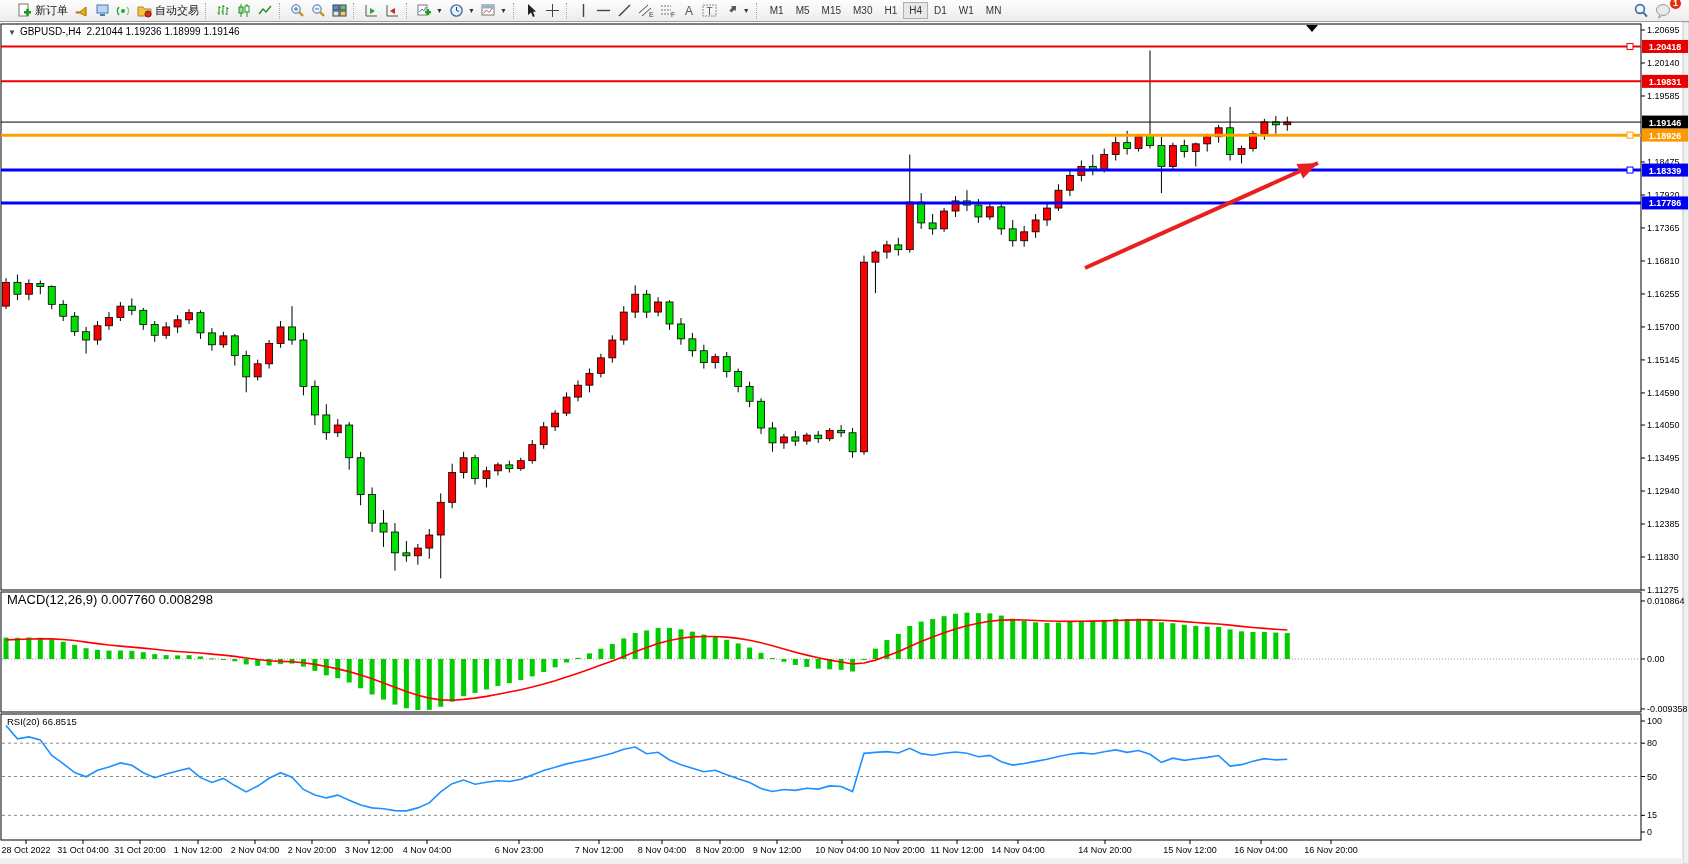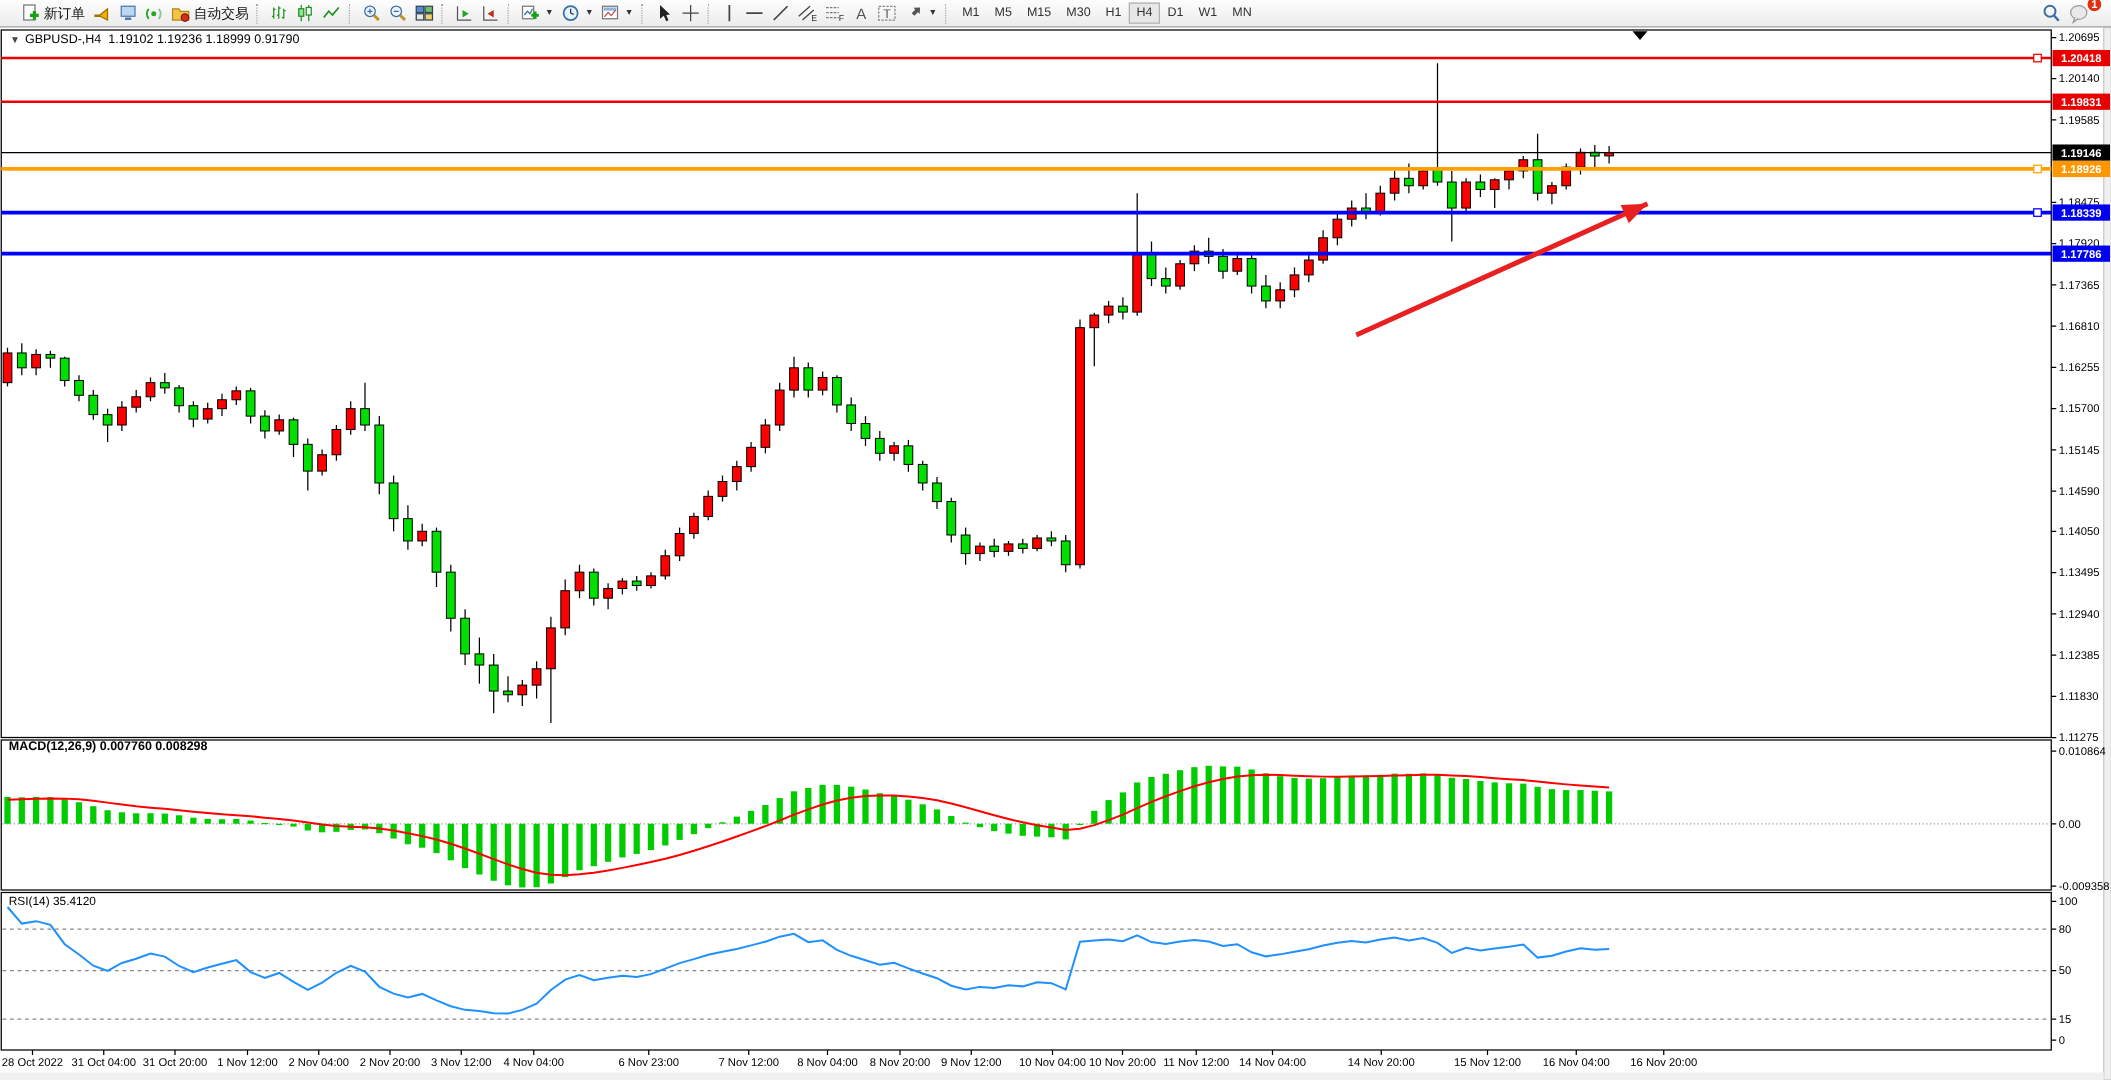--- a/index.html
+++ b/index.html
@@ -16,21 +16,21 @@
   .dd{font-size:7px;color:#333;margin-left:1px;}
   .spacer{flex:1}
   .chatwrap{position:relative;margin-right:14px;}
   .badge{position:absolute;top:-4px;right:-7px;background:#e03010;color:#fff;border-radius:7px;
     font-size:9px;line-height:11px;padding:0 3px;font-weight:bold;border:1px solid #fff;}
   
   .chart-area{position:absolute;top:22px;left:0;width:1689px;height:842px;background:#fff;}
   .overlay-label{position:absolute;font-size:10px;color:#000;white-space:pre;}
   #title{left:8px;top:4px;}
   #title .caret{color:#444;font-size:8px;margin-right:4px;}
-  #macdlab{left:7px;top:570px;font-size:10px;font-weight:bold;}
+  #macdlab{left:7px;top:570px;font-size:13px;}
   #rsilab{left:7px;top:694px;font-size:9.5px;}
   text{font-family:"Liberation Sans",sans-serif;}
   .ax{font-size:9px;fill:#000;}
   .dt{font-size:9px;fill:#000;}
   .bdg{font-size:9px;fill:#fff;font-weight:bold;}
 </style>
 </head>
 <body>
 
 <div class="toolbar">
@@ -699,16 +699,16 @@
       <text x="1018" y="831" class="dt" text-anchor="middle">14 Nov 04:00</text>
       <line x1="1105" y1="818" x2="1105" y2="822" stroke="#000"></line>
       <text x="1105" y="831" class="dt" text-anchor="middle">14 Nov 20:00</text>
       <line x1="1190" y1="818" x2="1190" y2="822" stroke="#000"></line>
       <text x="1190" y="831" class="dt" text-anchor="middle">15 Nov 12:00</text>
       <line x1="1261" y1="818" x2="1261" y2="822" stroke="#000"></line>
       <text x="1261" y="831" class="dt" text-anchor="middle">16 Nov 04:00</text>
       <line x1="1331" y1="818" x2="1331" y2="822" stroke="#000"></line>
       <text x="1331" y="831" class="dt" text-anchor="middle">16 Nov 20:00</text>
     </svg>
-  <div class="overlay-label" id="title"><span class="caret">▼</span><span>GBPUSD-,H4</span>  <span>1.19102 1.19236 1.18999 0.91790</span></div>
+  <div class="overlay-label" id="title"><span class="caret">▼</span><span>GBPUSD-,H4</span>  <span>2.21044 1.19236 1.18999 1.19146</span></div>
   <div class="overlay-label" id="macdlab">MACD(12,26,9) 0.007760 0.008298</div>
-  <div class="overlay-label" id="rsilab">RSI(14) 35.4120</div>
+  <div class="overlay-label" id="rsilab">RSI(20) 66.8515</div>
 </div>
 
 </body></html>

